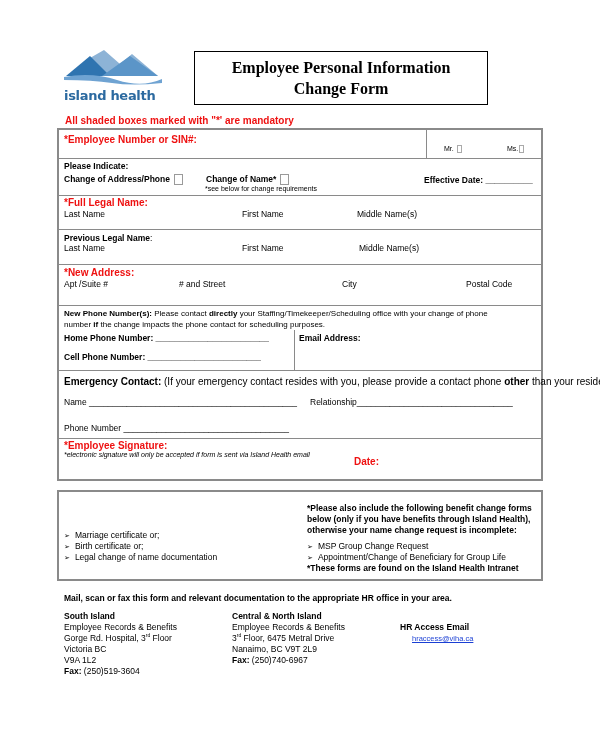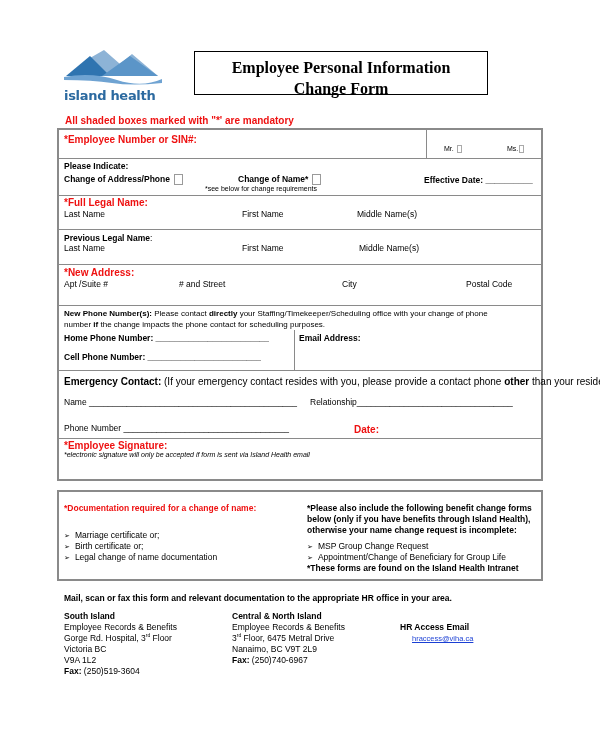--- a/index.html
+++ b/index.html
@@ -5,21 +5,21 @@
     * { box-sizing: border-box; margin: 0; padding: 0; }
     html, body { width: 600px; height: 730px; background: #ffffff; overflow: hidden; }
     body { position: relative; font-family: "Liberation Sans", sans-serif; color: #000; font-size: 8.5px; }
     .abs { position: absolute; }
 
     
     #logo { left: 62px; top: 50px; width: 100px; height: 55px; }
     #logo-text { left: 64px; top: 88px; font-family: "DejaVu Sans", sans-serif; font-size: 13px; color: #2c6aa0; font-weight: bold; letter-spacing: -0.3px; }
 
     
-    #title-box { left: 194px; top: 51px; width: 294px; height: 44px; border: 1.5px solid #000; text-align: center; font-family: "Liberation Serif", serif; font-weight: bold; font-size: 16px; line-height: 21px; padding-top: 5px; }
+    #title-box { left: 194px; top: 51px; width: 294px; height: 54px; border: 1.5px solid #000; text-align: center; font-family: "Liberation Serif", serif; font-weight: bold; font-size: 16px; line-height: 21px; padding-top: 5px; }
 
     #mandatory { left: 65px; top: 115px; color: #ee1111; font-weight: bold; font-size: 10px; }
 
     
     #main-box { left: 57px; top: 128px; width: 486px; height: 353px; border: 2px solid #8a8a8a; }
     .hline { position: absolute; left: 0; right: 0; height: 1px; background: #8a8a8a; }
     .vline { position: absolute; width: 1px; background: #8a8a8a; }
 
     .red { color: #ee1111; font-weight: bold; }
     .bold { font-weight: bold; }
@@ -68,21 +68,21 @@
   </div>
   <div class="t small" style="left:448px; top:15px;">
     <span>Ms.</span><span class="cb-sm" style="margin-left:1px;"></span>
   </div>
   <div class="hline" style="top:28px;"></div>
 
   <div class="t bold" style="left:5px; top:31px;">Please Indicate:</div>
   <div class="t bold" style="left:5px; top:44px;">
     <span>Change of Address/Phone</span><span class="cb"></span>
   </div>
-  <div class="t bold" style="left:147px; top:44px;margin-left:32px;">
+  <div class="t bold" style="left:147px; top:44px;">
     <span>Change of Name*</span><span class="cb"></span>
   </div>
   <div class="t small" style="left:146px; top:55px;">*see below for change requirements</div>
   <div class="t bold" style="left:365px; top:45px;">Effective Date: __________</div>
   <div class="hline" style="top:65px;"></div>
 
   <div class="t big-red" style="left:5px; top:67px;">*Full Legal Name:</div>
   <div class="t" style="left:5px; top:79px;">Last Name</div>
   <div class="t" style="left:183px; top:79px;">First Name</div>
   <div class="t" style="left:298px; top:79px;">Middle Name(s)</div>
@@ -118,26 +118,25 @@
 
   <div class="t" style="left:5px; top:246px; font-size:10px;text-align:center;">
     <span class="bold">Emergency Contact:</span><span> (If your emergency contact resides with you, please provide a contact phone </span><span class="bold">other</span><span> than your residence)</span>
   </div>
   <div class="t" style="left:251px; top:267px;">Relationship_________________________________</div>
   <div class="t" style="left:5px; top:267px;">Name ____________________________________________</div>
   <div class="t" style="left:5px; top:293px;">Phone Number ___________________________________</div>
   <div class="hline" style="top:308px;"></div>
 
   <div class="t big-red" style="left:5px; top:310px;">*Employee Signature:</div>
-  <div class="t big-red" style="left:295px; top:294px;">Date:</div>
+  <div class="t big-red" style="left:295px; top:326px;">Date:</div>
   <div class="t ital" style="left:5px; top:321px;">*electronic signature will only be accepted if form is sent via Island Health email</div>
 </div>
 
 <div id="doc-box" class="abs">
-  <div class="t red" style="left:5px; top:11px; font-size:8.5px;">*Documentation required for a change of name:</div>
   <div class="t bullet" style="left:5px; top:38px;text-align:center;">Marriage certificate or;</div>
   <div class="t bullet" style="left:5px; top:49px;">Birth certificate or;</div>
   <div class="t bullet" style="left:5px; top:60px;">Legal change of name documentation</div>
 
   <div class="t bold" style="left:248px; top:11px; line-height:11px;">
     <div>*Please also include the following benefit change forms</div>
     <div>below (only if you have benefits through Island Health),</div>
     <div>otherwise your name change request is incomplete:</div>
   </div>
   <div class="t bullet" style="left:248px; top:49px;">MSP Group Change Request</div>

